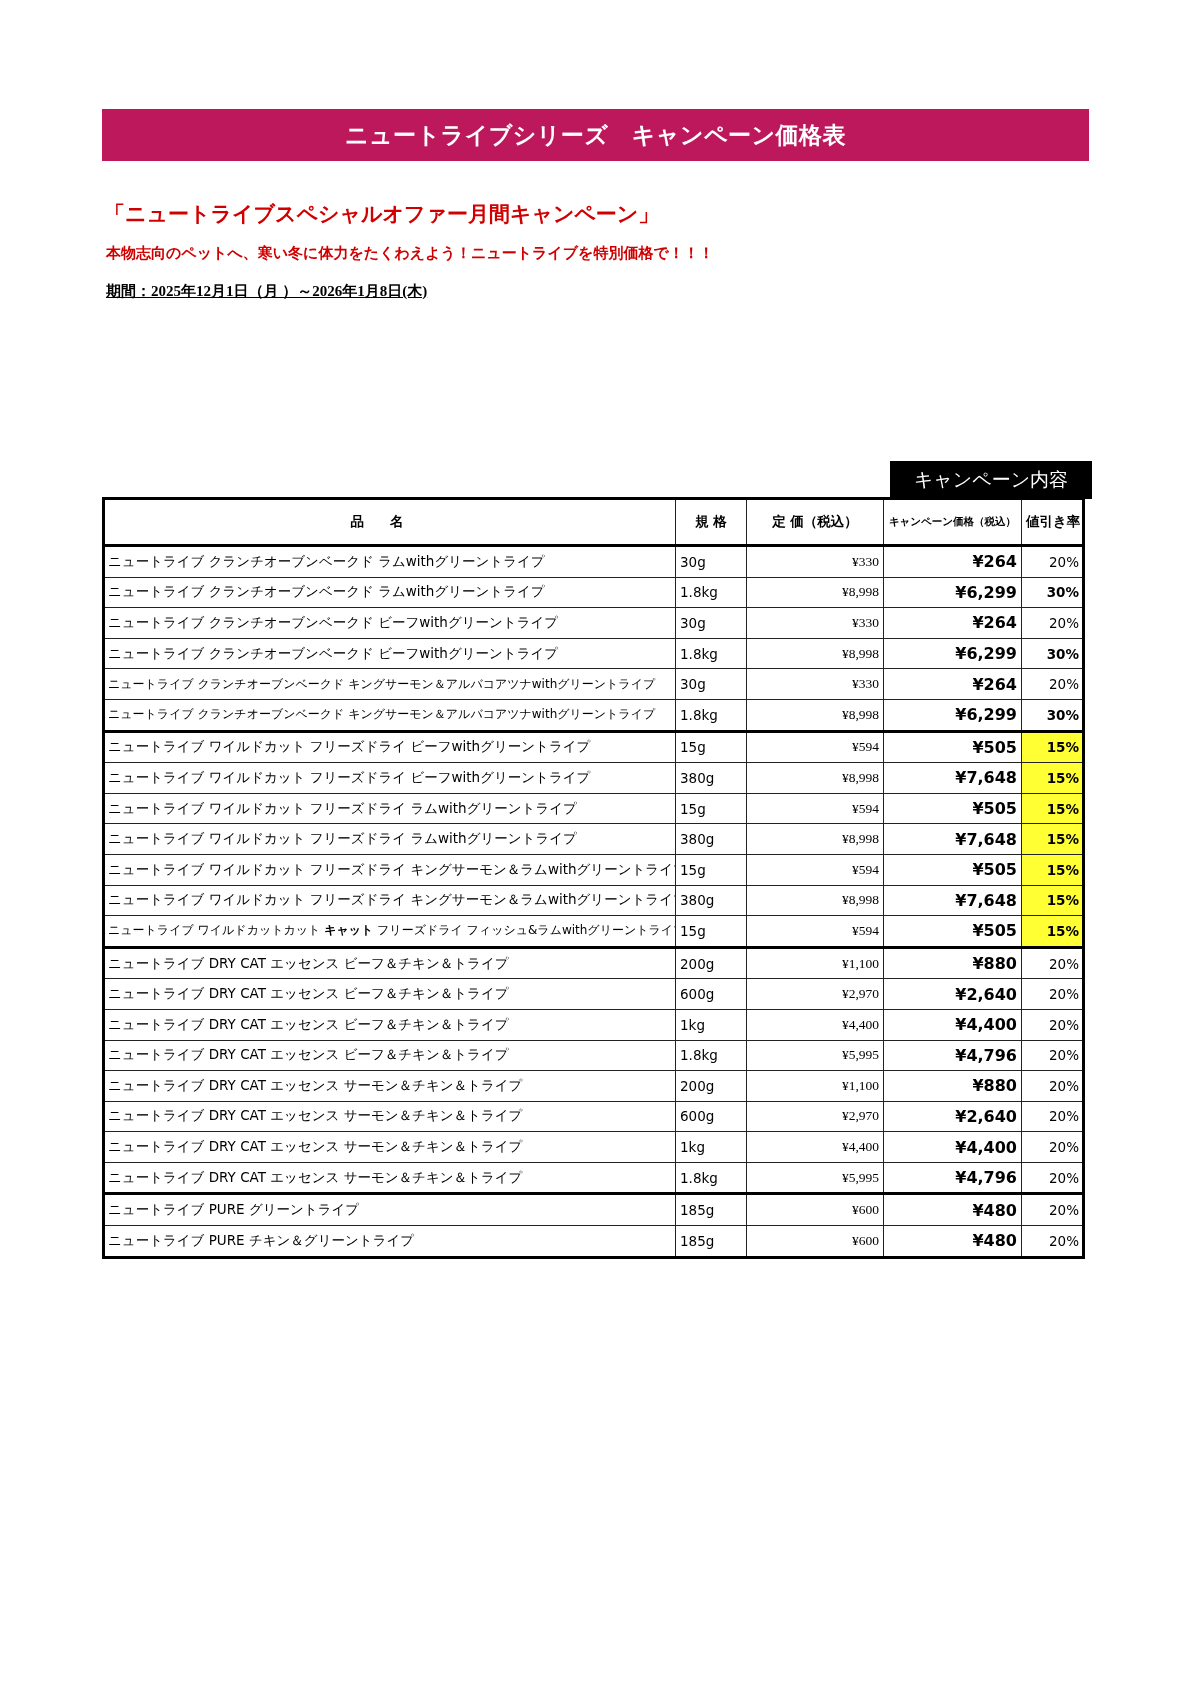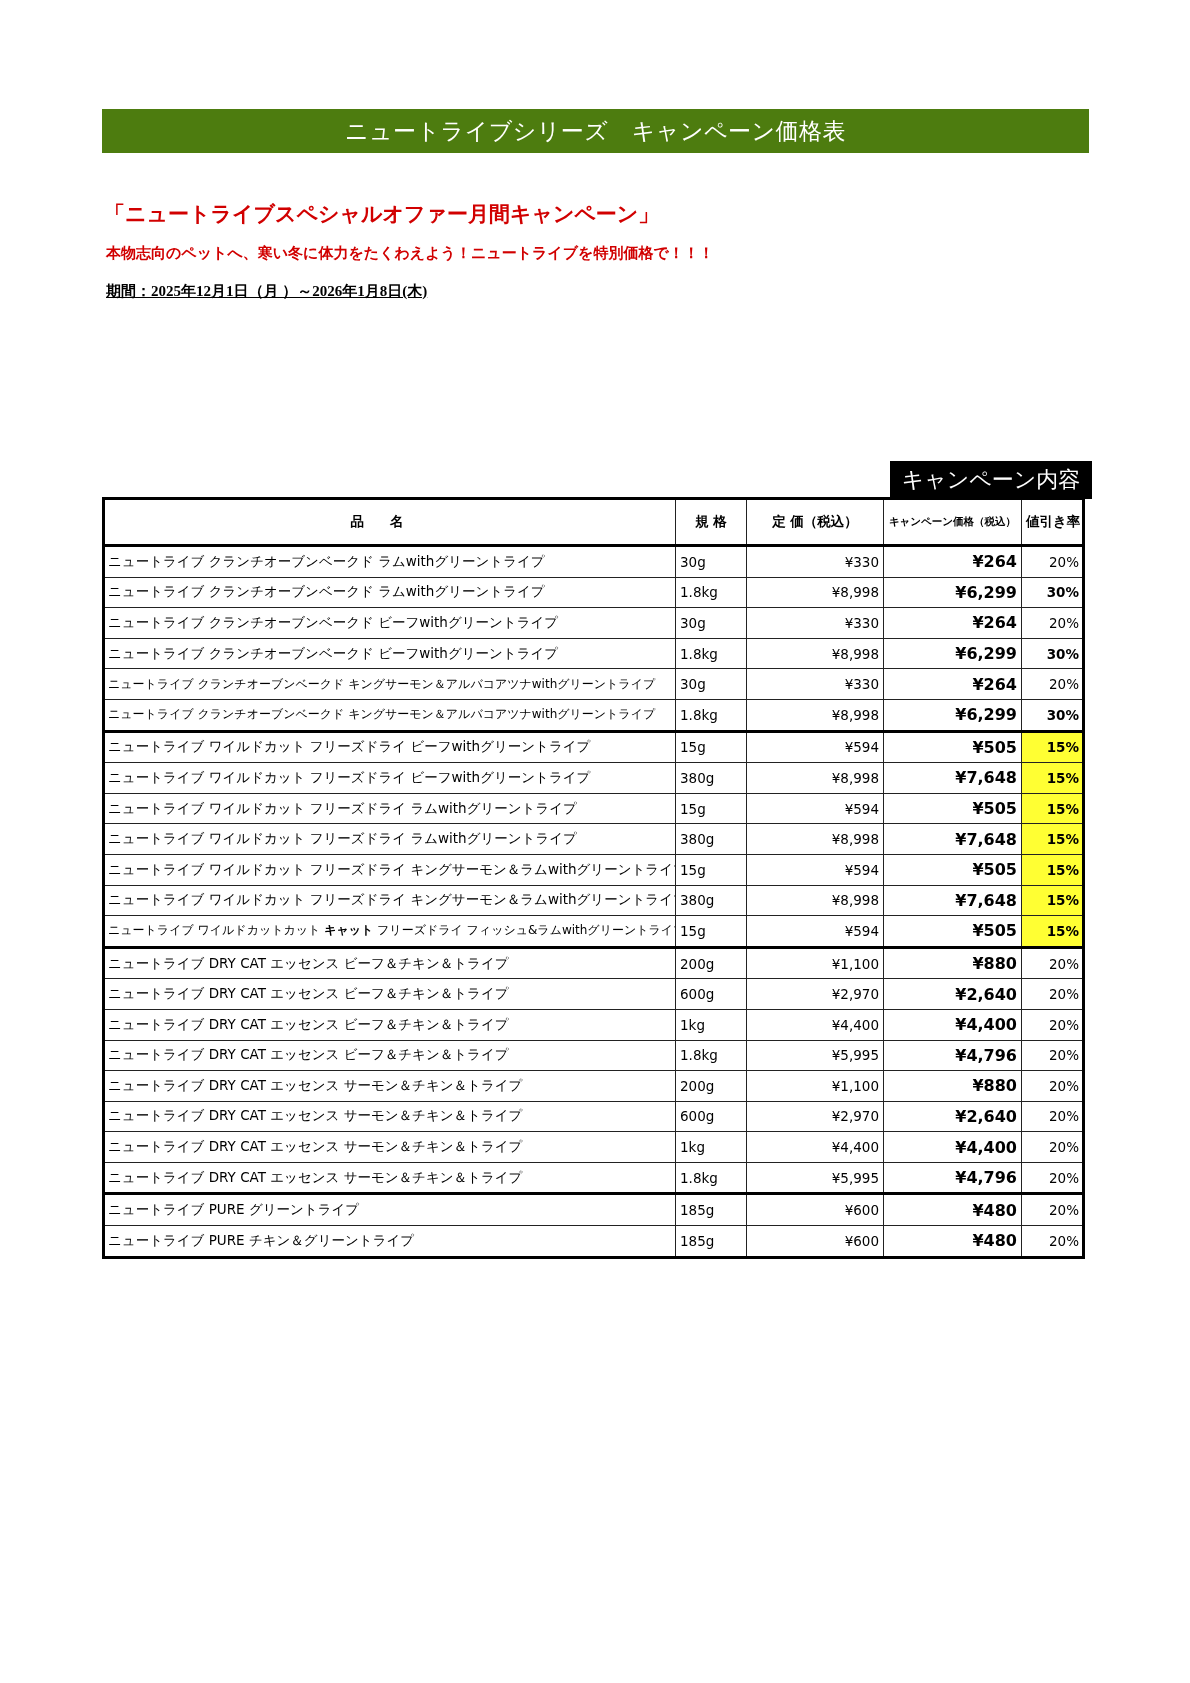--- a/index.html
+++ b/index.html
@@ -1,39 +1,39 @@
 <!DOCTYPE html>
 <html><head>
 <meta charset="utf-8">
 <style>
   html, body { margin: 0; padding: 0; background: #ffffff; }
   body { width: 1190px; height: 1683px; position: relative; overflow: hidden;
          font-family: "DejaVu Sans", "Liberation Sans", sans-serif; color: #000; }
 
-  .title-bar { position: absolute; left: 102px; top: 109px; width: 987px; height: 44px;
-               background: #4d7c0f; color: #ffffff; font-weight: normal; font-size: 23px;
+  .title-bar { position: absolute; left: 102px; top: 109px; width: 987px; height: 52px;
+               background: #be185d; color: #ffffff; font-weight: bold; font-size: 23px;
                display: flex; align-items: center; justify-content: center; letter-spacing: 0.5px; }
 
   .campaign-heading { position: absolute; left: 104px; top: 200px; font-size: 21px; font-weight: bold; color: #d10000; white-space: nowrap; }
   .campaign-sub { position: absolute; left: 106px; top: 244px; font-size: 15px; font-weight: bold; color: #d10000; white-space: nowrap; }
   .campaign-period { position: absolute; left: 106px; top: 282px; font-size: 15px; font-weight: bold; color: #000; text-decoration: underline; white-space: nowrap; font-family: Liberation Serif, serif; }
 
   .banner { position: absolute; left: 890px; top: 461px; width: 202px; height: 38px; background: #000;
-            color: #fff; font-size: 22px; display: flex; align-items: center; justify-content: center; }
+            color: #fff; font-size: 19px; display: flex; align-items: center; justify-content: center; }
 
   table.price-table { position: absolute; left: 102px; top: 497px; width: 918px; border-collapse: collapse;
                       table-layout: fixed; border: 3px solid #000; font-size: 13.5px; }
   .price-table th, .price-table td { border: 1.5px solid #222; padding: 0 4px; height: 29.6px; white-space: nowrap; overflow: hidden; }
   .price-table thead th { height: 44px; font-weight: bold; font-size: 13.5px; border-bottom: 3px solid #000; }
   .price-table th.h-name { letter-spacing: 26px; }
   .price-table th.h-campaign { font-size: 10.5px; padding: 0 2px; }
   .price-table td.c-name { text-align: left; padding-left: 3px; }
   .price-table td.c-name.small { font-size: 12px; }
   .price-table td.c-size { }
-  .price-table td.c-price { text-align: right; padding-right: 4px; }
+  .price-table td.c-price { text-align: right; padding-right: 4px; font-family: Liberation Serif, serif; }
   .price-table td.c-camp { text-align: right; font-weight: bold; font-size: 16px; padding-right: 4px; }
   .price-table td.c-rate { text-align: right; padding-right: 3px; }
   .price-table td.c-rate.bold { font-weight: bold; }
   .price-table td.c-rate.hl { background: #ffff33; font-weight: bold; }
   .price-table tr.group-end td { border-bottom: 3px solid #000; }
   .price-table b.inline-bold { font-weight: bold; margin-top: 40px; }
 </style>
 </head>
 <body>
 

